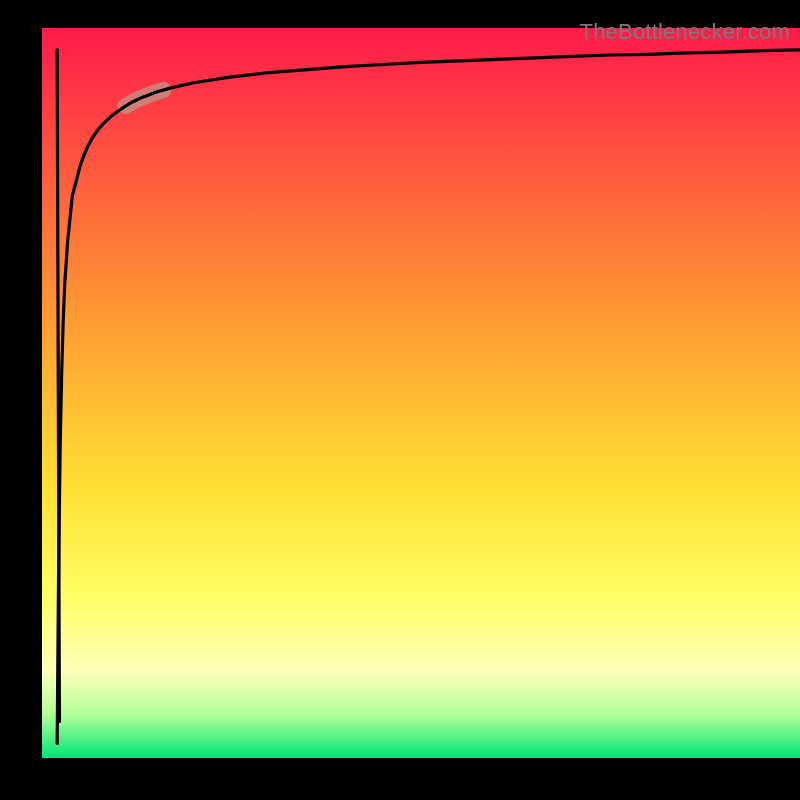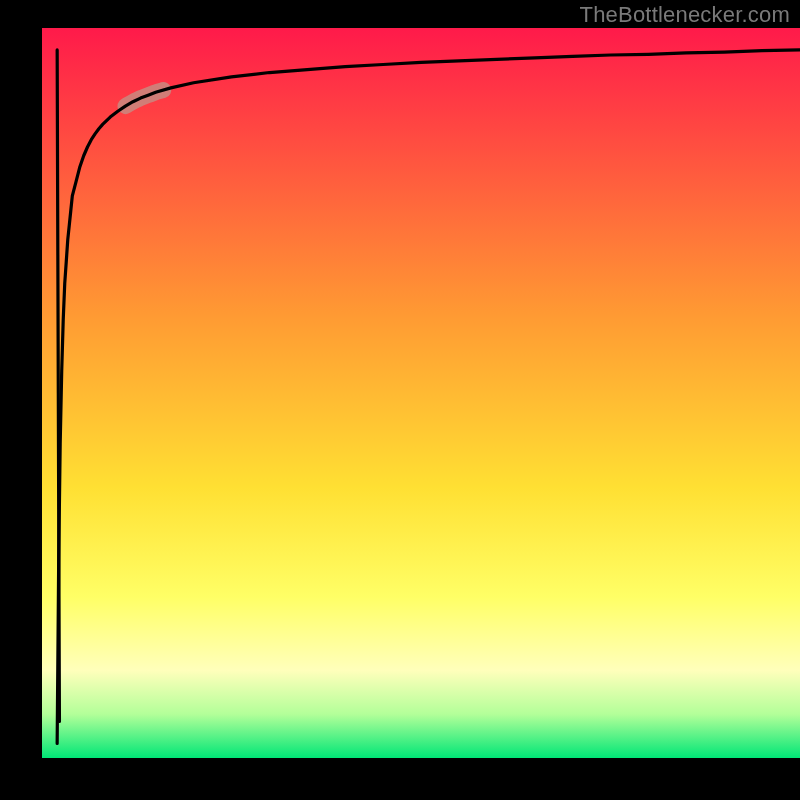--- a/index.html
+++ b/index.html
@@ -12,21 +12,21 @@
     font-family: Arial, Helvetica, sans-serif;
   }
   .frame {
     position: relative;
     width: 800px;
     height: 800px;
     background: #000;
   }
   .watermark {
     position: absolute;
-    top: 2px;
+    top: 19px;
     right: 10px;
     color: #7a7a7a;
     font-size: 22px;
     font-weight: 500;
     letter-spacing: 0.2px;
     z-index: 10;
   }
   .plot-wrap {
     position: absolute;
     left: 42px;

